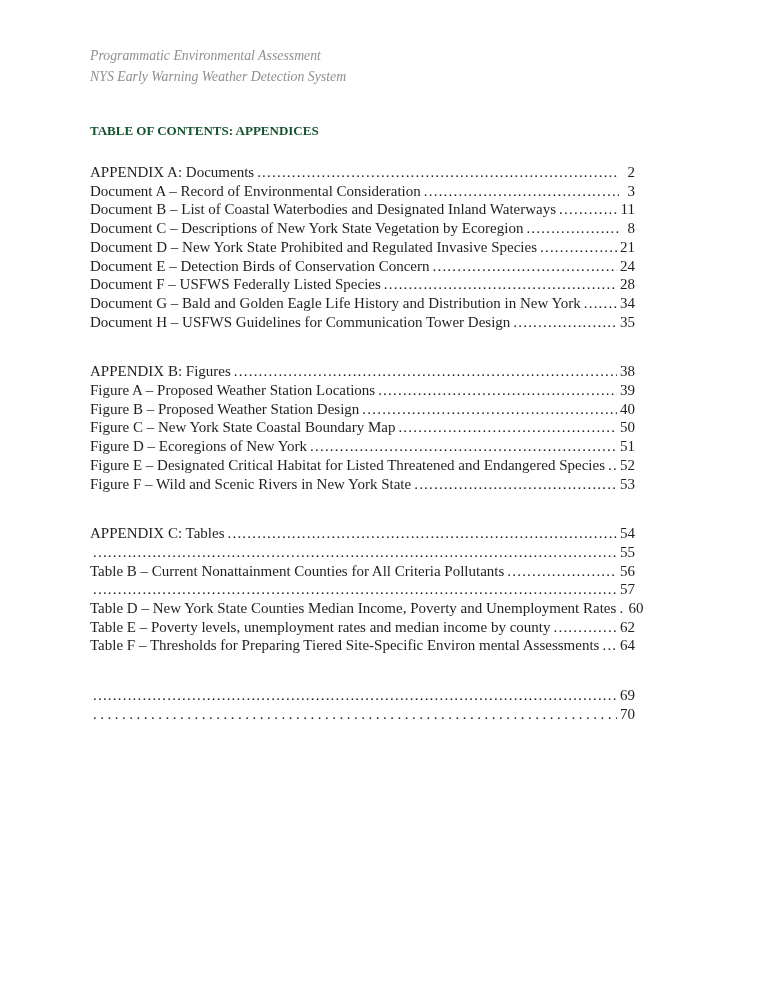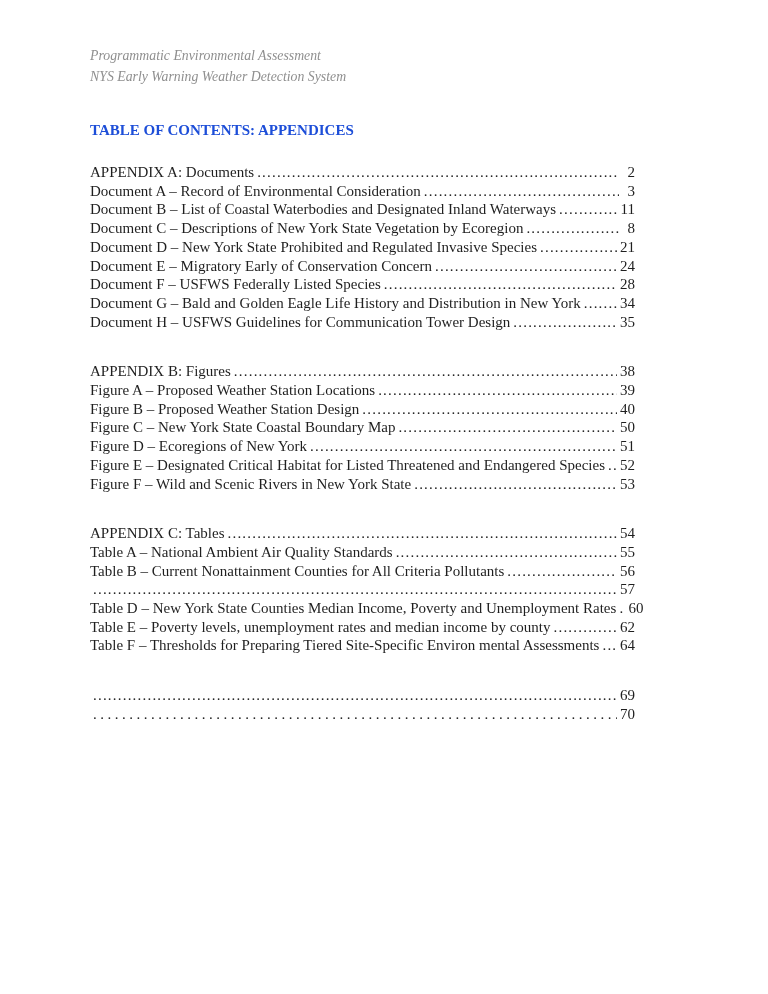--- a/index.html
+++ b/index.html
@@ -19,23 +19,23 @@
   }
   .running-header {
     font-style: italic;
     font-size: 13.8px;
     line-height: 20.5px;
     color: #8f8f8f;
   }
   .page-title {
     margin-top: 34px;
     font-weight: bold;
-    font-size: 15px;
+    font-size: 13px;
     line-height: 19px;
-    color: #1d4ed8;
+    color: #14532d;
   }
   .toc {
     margin-top: 23px;
     font-size: 15px;
   }
   .toc-section + .toc-section { margin-top: 31px; }
   .toc-row {
     display: flex;
     align-items: flex-start;
     line-height: 18.7px;
@@ -91,21 +91,21 @@
           <span class="toc-label">Document C – Descriptions of New York State Vegetation by Ecoregion</span>
           <span class="toc-leader">................................................................................................................................................................</span>
           <span class="toc-page">8</span>
         </div>
         <div class="toc-row">
           <span class="toc-label">Document D – New York State Prohibited and Regulated Invasive Species</span>
           <span class="toc-leader">................................................................................................................................................................</span>
           <span class="toc-page">21</span>
         </div>
         <div class="toc-row">
-          <span class="toc-label">Document E – Migratory Early of Conservation Concern</span>
+          <span class="toc-label">Document E – Detection Birds of Conservation Concern</span>
           <span class="toc-leader">................................................................................................................................................................</span>
           <span class="toc-page">24</span>
         </div>
         <div class="toc-row">
           <span class="toc-label">Document F – USFWS Federally Listed Species</span>
           <span class="toc-leader">................................................................................................................................................................</span>
           <span class="toc-page">28</span>
         </div>
         <div class="toc-row">
           <span class="toc-label">Document G – Bald and Golden Eagle Life History and Distribution in New York</span>
@@ -155,21 +155,20 @@
           <span class="toc-page">53</span>
         </div>
       </div>
       <div class="toc-section">
         <div class="toc-row">
           <span class="toc-label">APPENDIX C: Tables</span>
           <span class="toc-leader">................................................................................................................................................................</span>
           <span class="toc-page">54</span>
         </div>
         <div class="toc-row">
-          <span class="toc-label">Table A – National Ambient Air Quality Standards</span>
           <span class="toc-leader">................................................................................................................................................................</span>
           <span class="toc-page">55</span>
         </div>
         <div class="toc-row">
           <span class="toc-label">Table B – Current Nonattainment Counties for All Criteria Pollutants</span>
           <span class="toc-leader">................................................................................................................................................................</span>
           <span class="toc-page">56</span>
         </div>
         <div class="toc-row">
           <span class="toc-leader">................................................................................................................................................................</span>

